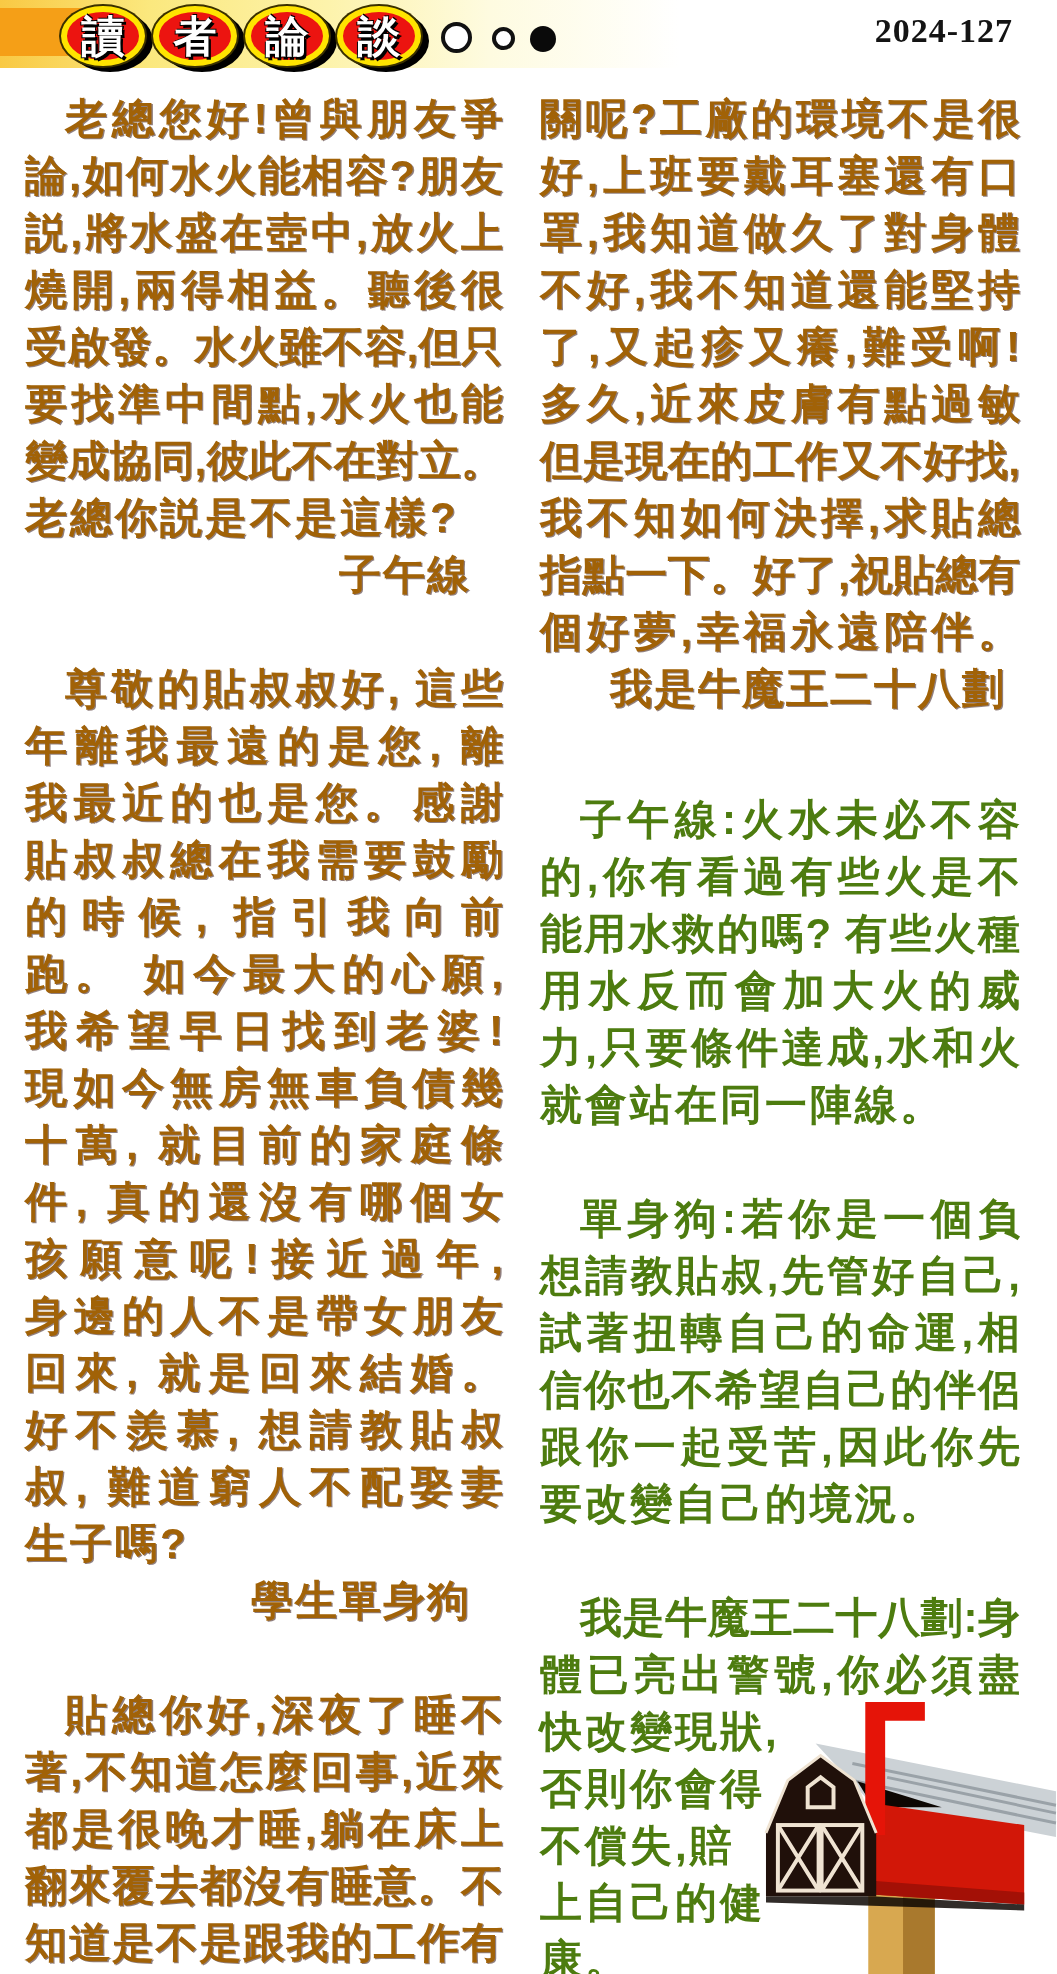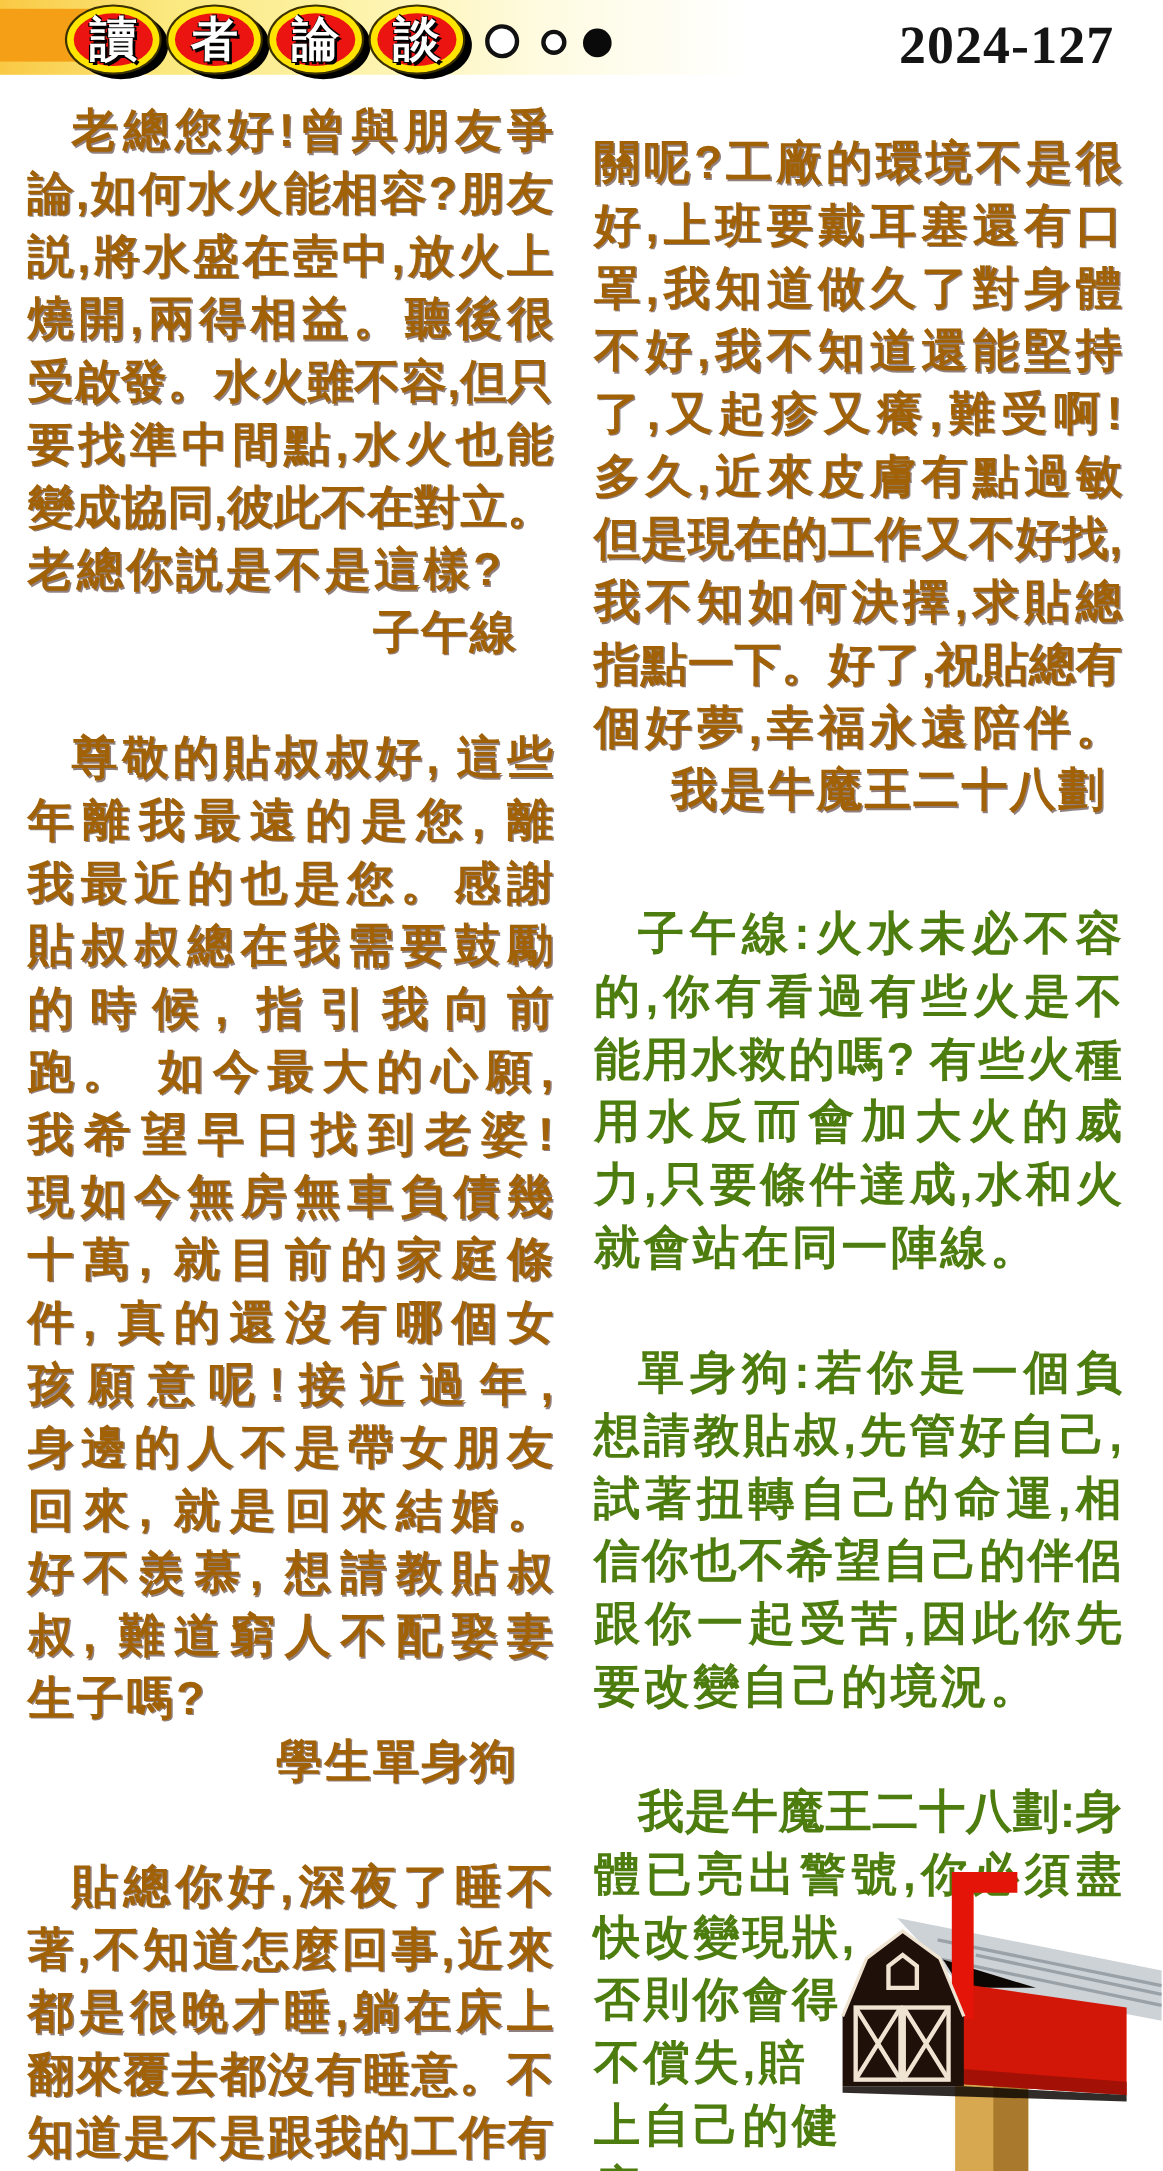--- a/index.html
+++ b/index.html
@@ -25,29 +25,29 @@
   }
   .tc span{
     color:#ffffff;font-size:43px;font-weight:700;line-height:1;
     text-shadow:2.5px 2.5px 0 #000,-1px 1px 0 #000,1px -1px 0 #000;
   }
   .dot{position:absolute;border-radius:50%;box-sizing:border-box;background:#fff;}
   .dot.outline{border:4px solid #111;}
   .dot.filled{background:#0a0a0a;}
   .date{
     position:absolute;top:12px;right:44px;
-    font-family:"Liberation Serif", serif;font-size:49px;font-weight:600;
+    font-family:"Liberation Serif", serif;font-size:34px;font-weight:600;
     color:#141414;letter-spacing:1px;
   }
   
   .col{position:absolute;top:90px;}
   #col-left{left:25px;width:478px;}
   #col-right{left:540px;width:480px;}
   .block{margin-bottom:57px;}
-  #col-right .block.letter{margin-bottom:74px;margin-top:29px;}
+  #col-right .block.letter{margin-bottom:74px;}
   .line{
     font-size:42px;line-height:57px;height:57px;
     white-space:nowrap;overflow:visible;
   }
   .line.full{
     text-align:justify;text-align-last:justify;text-justify:inter-character;
     white-space:normal;word-break:keep-all;
   }
   .line:not(.full){letter-spacing:3px;}
   .line.indent{padding-left:40px;}

